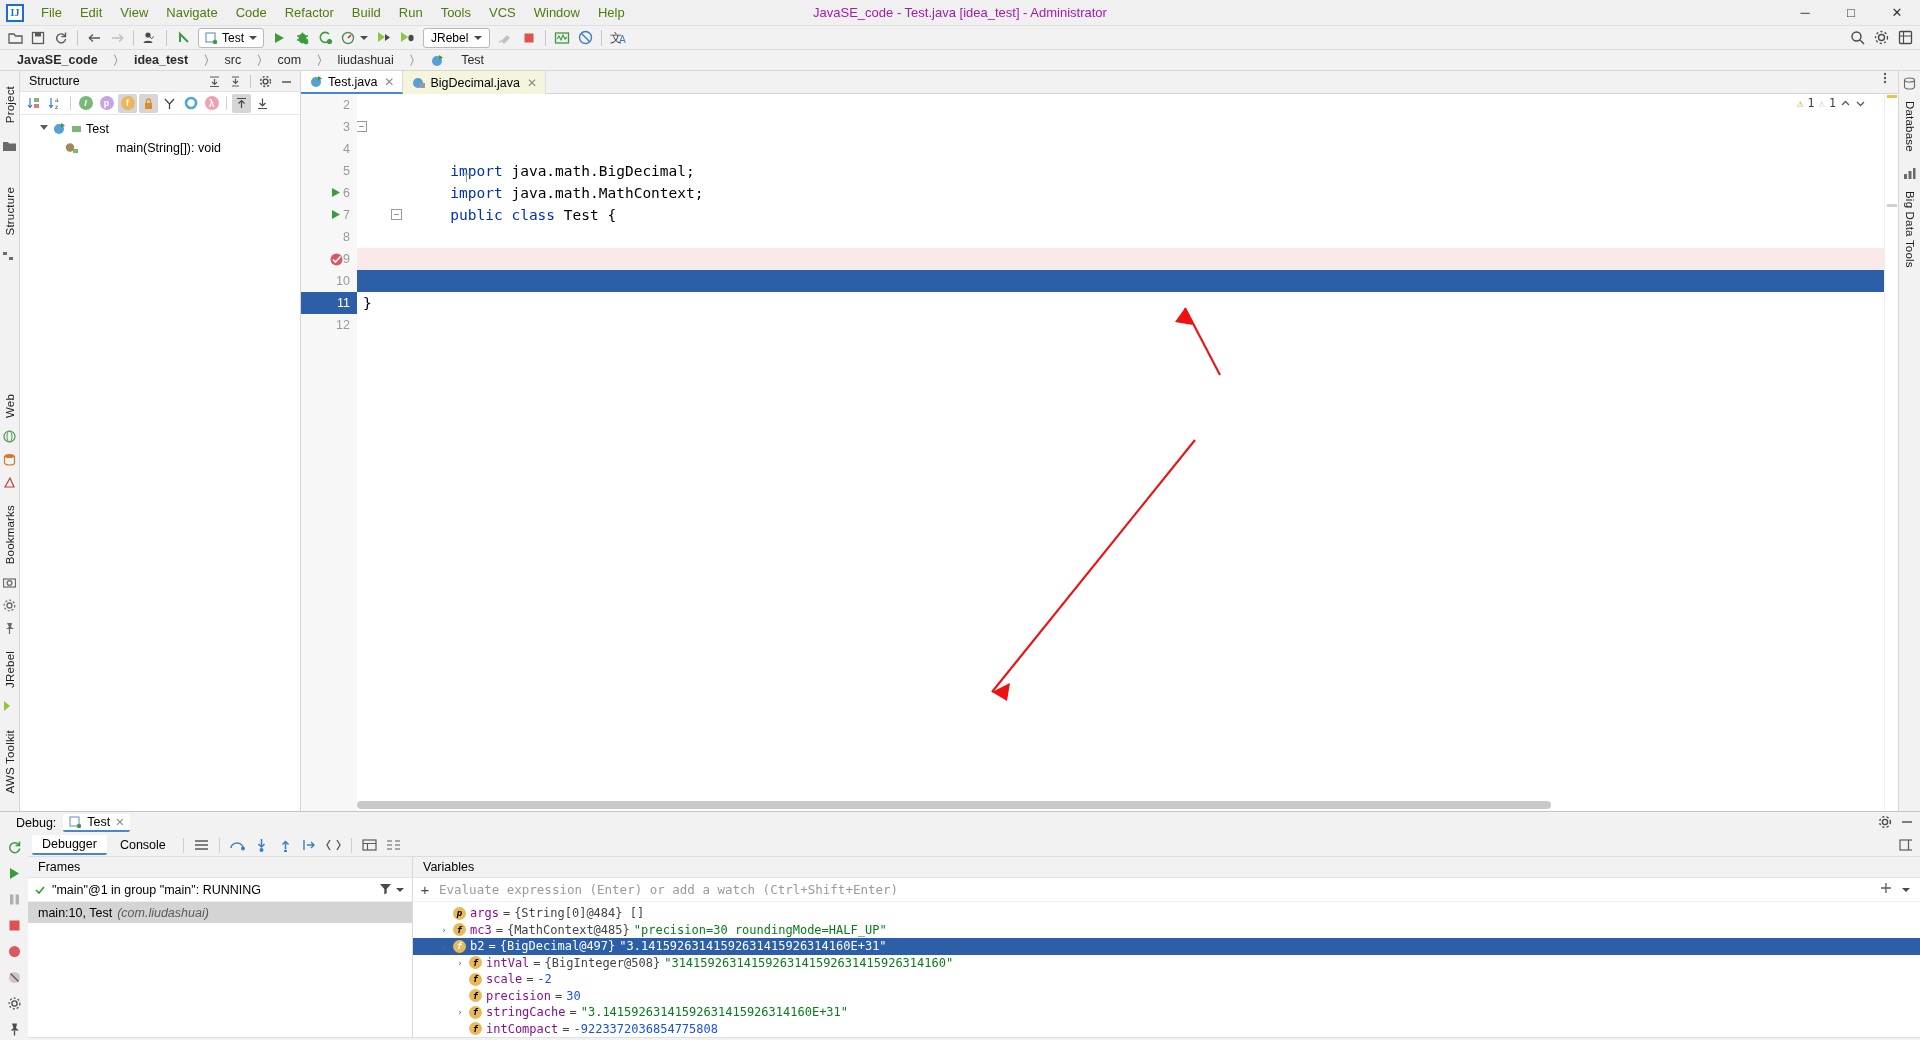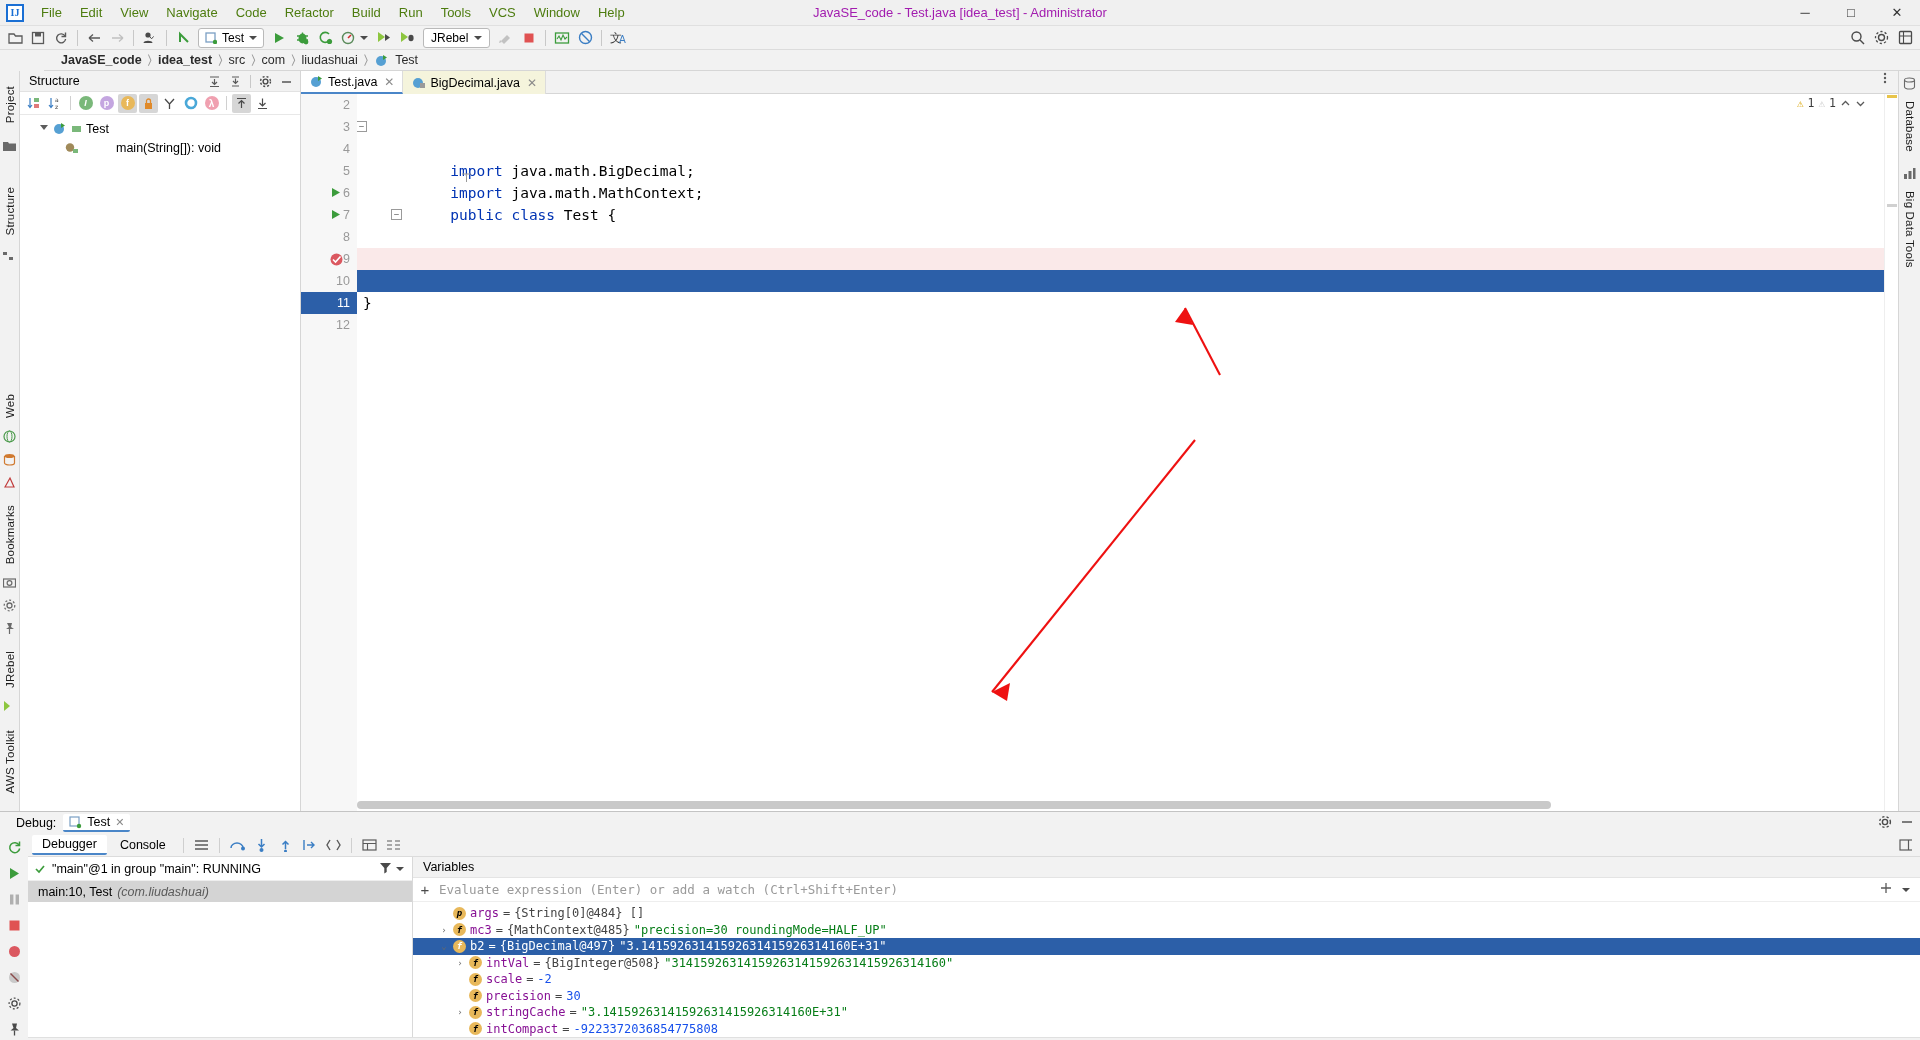--- a/index.html
+++ b/index.html
@@ -54,21 +54,21 @@
   .combo-box {
     display:flex; align-items:center; gap:6px;
     border:1px solid #b9b9b9; border-radius:3px; background:#fff;
     height:20px; padding:0 7px; margin:0 4px; font-size:12px;
   }
   .caret { width:0;height:0;border-left:4px solid transparent;border-right:4px solid transparent;border-top:4px solid #4a4a4a; }
 
   
   #breadcrumb {
     height:21px; background:#f2f2f2; border-bottom:1px solid #d6d6d6;
-    display:flex; align-items:center; padding-left:15px; gap:2px; font-size:12.5px;margin-left:44px;
+    display:flex; align-items:center; padding-left:15px; gap:12px; font-size:12.5px;
   }
   .crumb { color:#2b2b2b; padding:0 2px; }
   .crumb.bold { font-weight:bold; }
   .crumb-sep { color:#9a9a9a; font-size:13px; padding:0 2px; }
 
   
   #main { display:flex; height:740px; }
 
   
   .vstrip {
@@ -793,20 +793,21 @@
           <svg width="15" height="14">
               <rect x="1" y="2" width="13" height="10" fill="none" stroke="#5a5a5a" stroke-width="1.2"></rect>
               <path d="M9.5 2v10" stroke="#5a5a5a" stroke-width="1.2"></path>
             </svg>
         </span>
       </div>
 
       <div id="dbg-panes">
 
         <div id="frames">
+          <div id="frames-head">Frames</div>
           <div id="frames-toolbar">
             <svg width="12" height="12">
                 <path d="M2 6l3 3 5-6" fill="none" stroke="#3c9c3c" stroke-width="1.7"></path>
               </svg>
             <span style="font-size:12.5px">"main"@1 in group "main": RUNNING</span>
             <span style="margin-left:auto;display:flex;align-items:center;gap:4px;padding-right:8px">
               <span>
                 <svg width="13" height="13">
                     <path d="M1 2h11l-4.3 5v4l-2.4 1.5V7z" fill="#4a4a4a"></path>
                   </svg>

